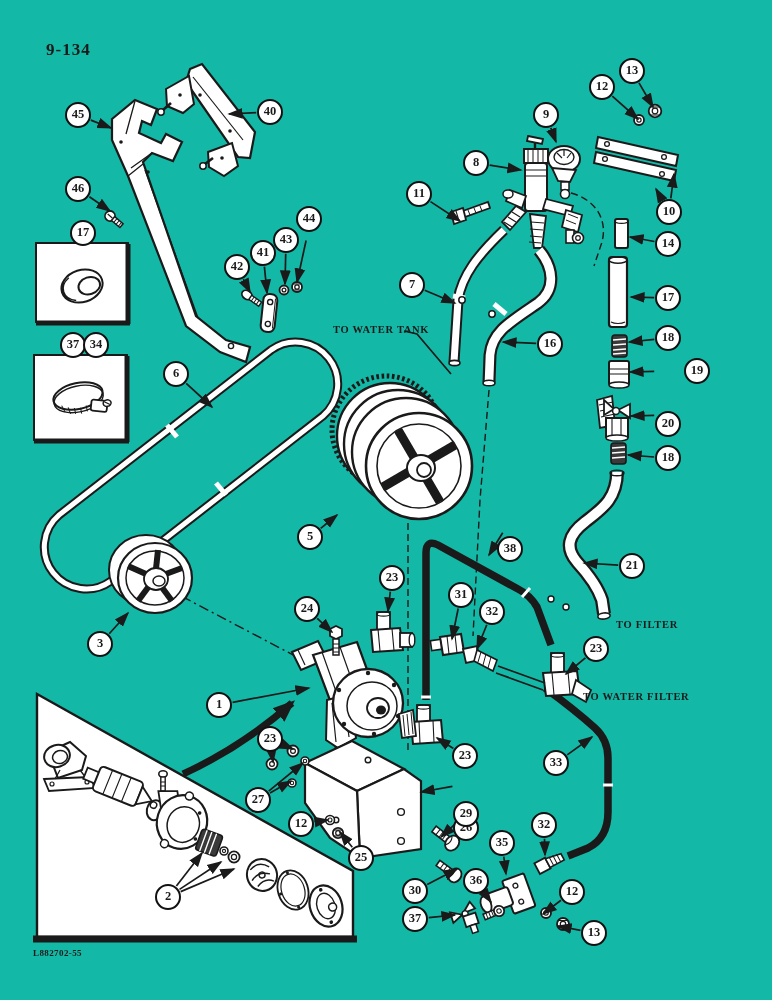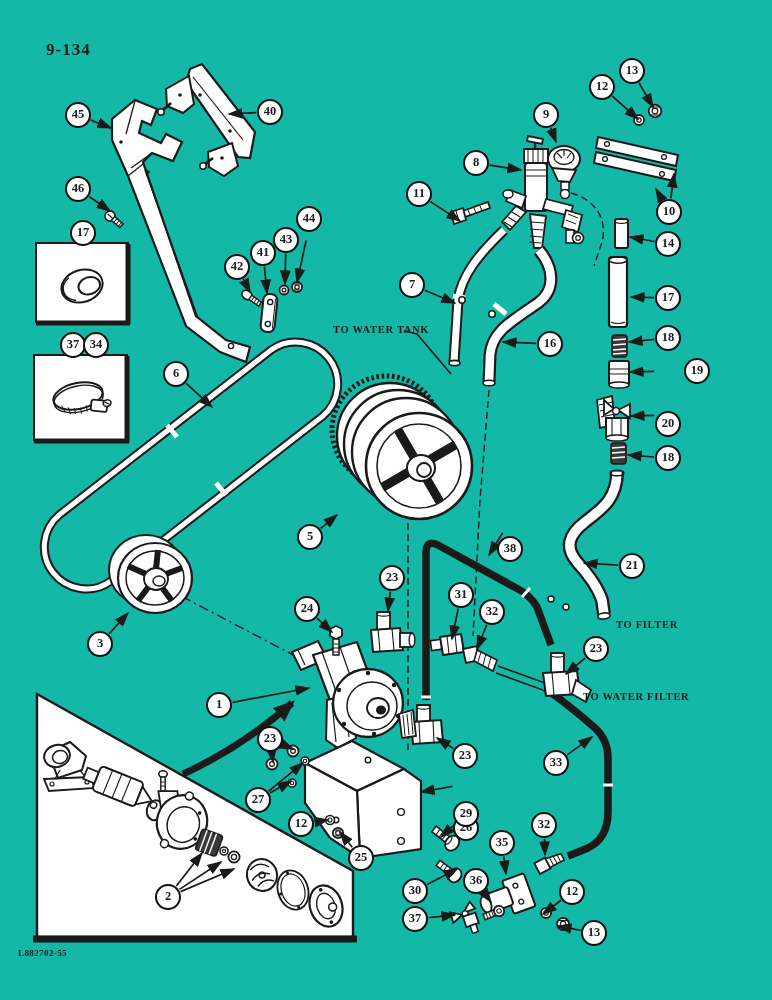--- a/index.html
+++ b/index.html
@@ -1,21 +1,21 @@
 <!DOCTYPE html>
 <html><head>
 <meta charset="utf-8">
 <style>
   html,body{margin:0;padding:0;background:#e8e8e8;}
   .page{position:relative;width:772px;height:1000px;background:#14b8a6;overflow:hidden;
         font-family:Liberation Serif, serif;color:#1a1a1a;}
   .art{position:absolute;left:0;top:0;}
   .page-number{position:absolute;left:46px;top:40px;font-size:17px;font-weight:bold;
                letter-spacing:1px;}
-  .figure-code{position:absolute;left:18px;top:948px;font-size:9px;font-weight:bold;
+  .figure-code{position:absolute;left:33px;top:948px;font-size:9px;font-weight:bold;
                letter-spacing:.4px;text-align:right;}
   .diagram-label{position:absolute;font-size:10.5px;font-weight:bold;letter-spacing:.7px;
                  white-space:nowrap;}
   .callout{position:absolute;width:26px;height:26px;border:2.3px solid #111;border-radius:50%;
            background:#fff;box-sizing:border-box;text-align:center;font-size:12.5px;
            font-weight:bold;line-height:21px;z-index:5;}
   svg .ink{stroke:#1a1a1a;fill:none;}
   svg .inkf{stroke:#1a1a1a;fill:#ffffff;}
 </style>
 </head>

